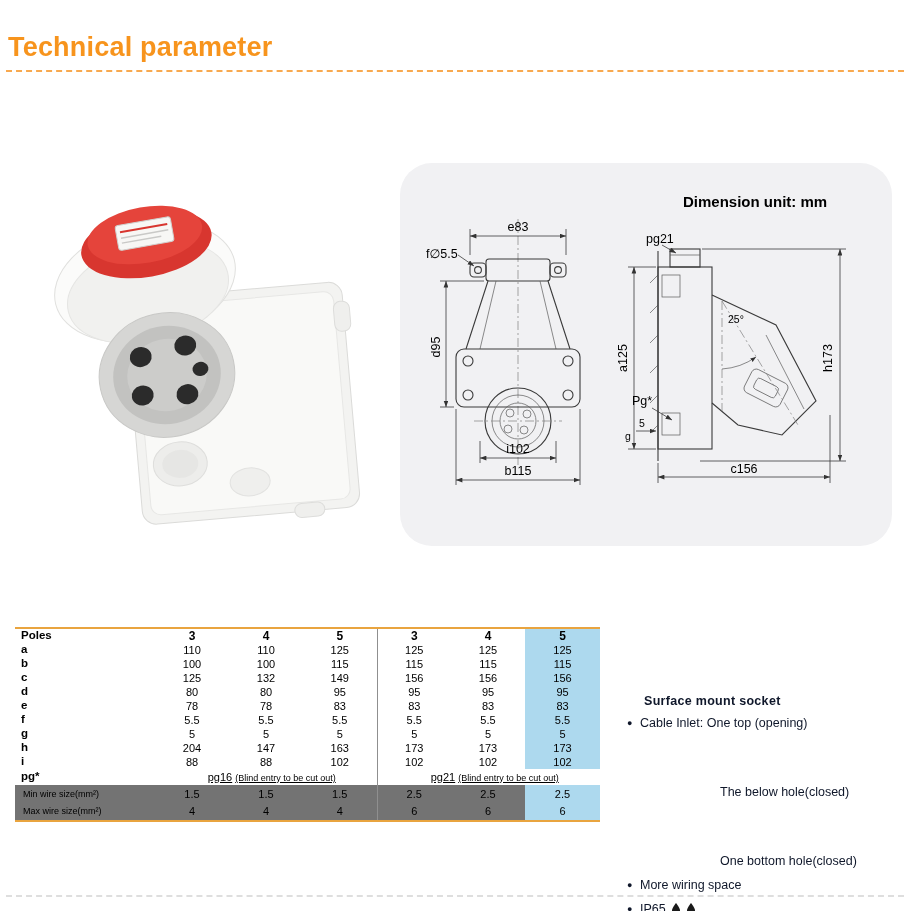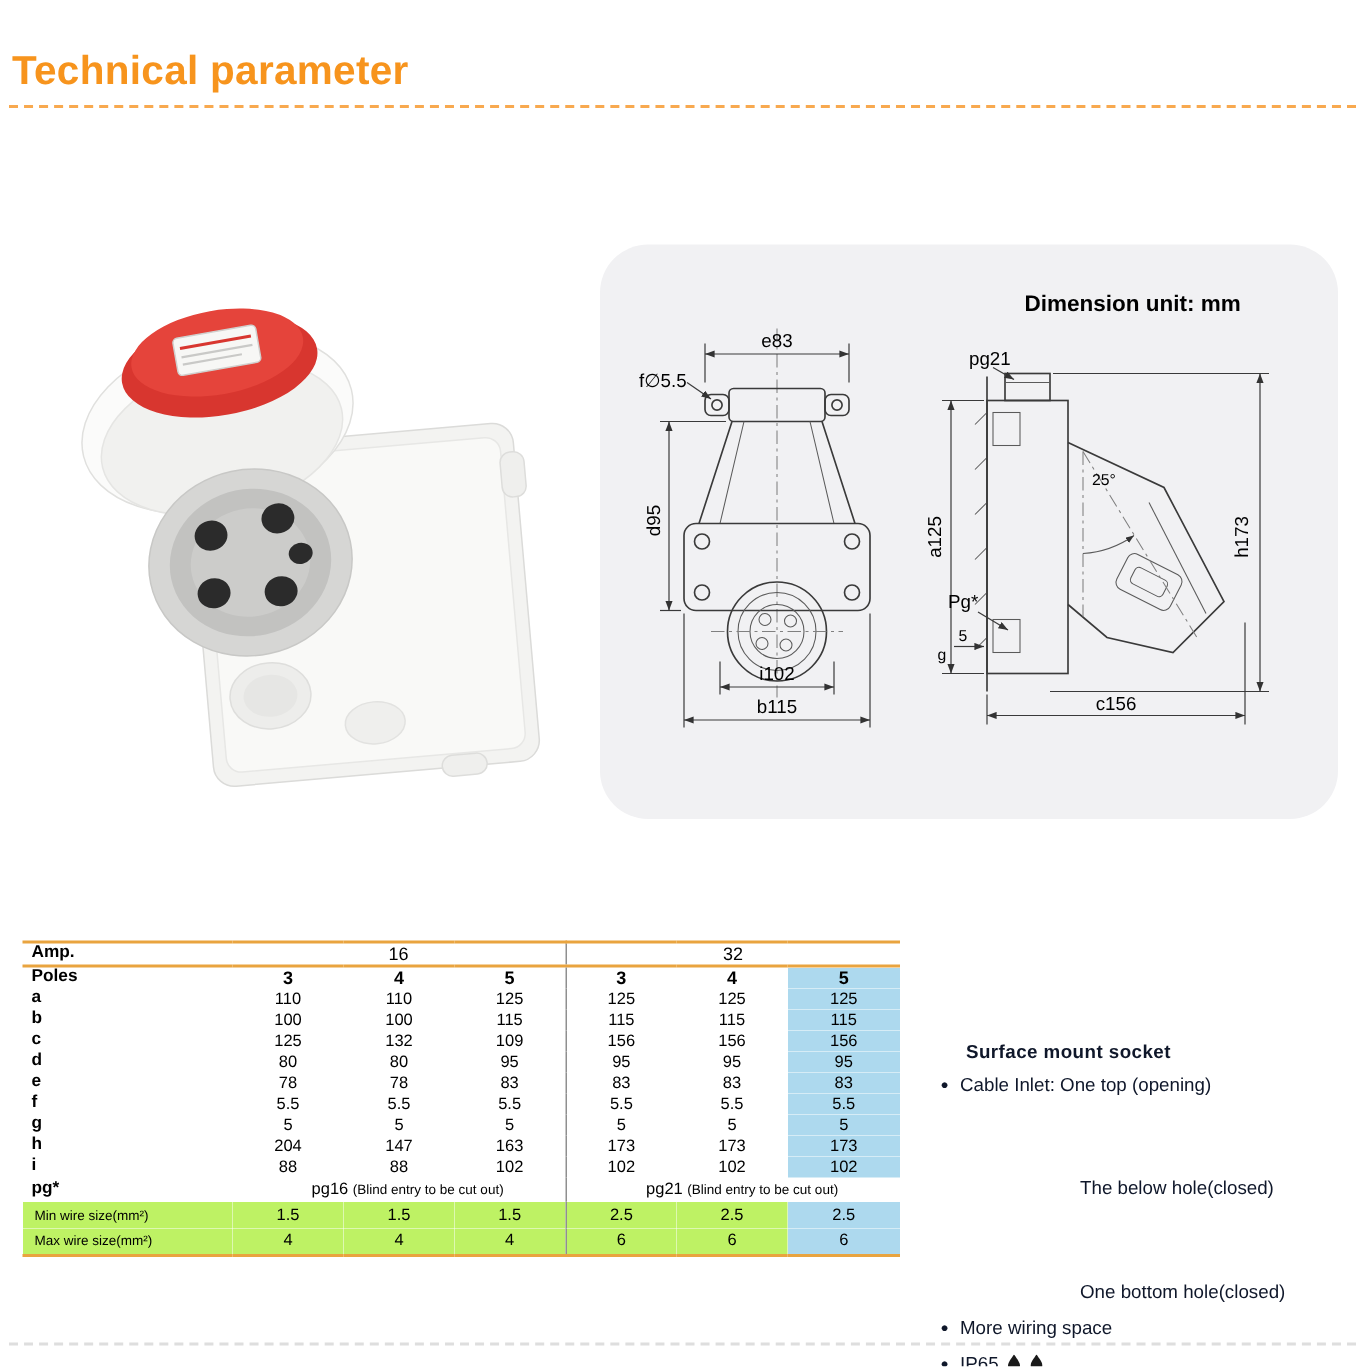--- a/index.html
+++ b/index.html
@@ -26,23 +26,23 @@
   .spec { position:absolute; left:15px; top:627px; width:585px; border-collapse:collapse; table-layout:fixed;
           font-size:11px; color:#000; border-top:2px solid #E9A43F; border-bottom:2px solid #E9A43F; }
   .spec td { height:14px; padding:0 2px; text-align:center; vertical-align:middle; line-height:1; white-space:nowrap; overflow:hidden; }
   .spec .lbl { text-align:left; padding-left:6px; font-weight:bold; font-size:11.5px; }
   .amp td { border-bottom:2px solid #E9A43F; height:16px; }
   .ampv { font-size:12px; }
   .poles td { font-weight:bold; font-size:12px; height:15px; }
   .grpL { border-left:1px solid #8f8f8f; }
   .hl { background:#ADD9EE; }
   .pgstar td { height:16px; }
-  .pgcell { text-align:left; padding-left:14px !important; }
+  .pgcell { text-align:left; padding-left:14px !important;text-decoration:underline; }
   .note { font-size:9px; margin-left:3px; }
-  .wireband td { background:#bef264; height:18px; }
+  .wireband td { background:#737373; height:18px; }
   .wireband td.hl { background:#ADD9EE; }
   .wireband .wlbl { font-weight:normal; font-size:9px; padding-left:8px; }
 
   .features { position:absolute; left:627px; top:694px; width:300px; font-size:12.5px; color:#0f172a; }
   .f-title { font-weight:bold; padding-left:17px; margin-bottom:3px; letter-spacing:.3px; }
   .f-line { line-height:24px; }
   .f-line.indent { padding-left:93px;margin-top:45px; }
   .f-bullet { display:inline-block; width:13px; font-size:9px; vertical-align:1px; }
   .drop { display:inline-block; margin-left:3px; vertical-align:-1px; }
 </style>
@@ -199,25 +199,20 @@
     <colgroup>
       <col style="width:140px">
         <col style="width:74px">
         <col style="width:74px">
         <col style="width:74px">
       <col style="width:74px">
         <col style="width:74px">
         <col style="width:75px">
     </colgroup>
     <tbody>
-      <tr class="amp">
-        <td class="lbl">Amp.</td>
-        <td colspan="3" class="ampv">16</td>
-        <td colspan="3" class="ampv grpL">32</td>
-      </tr>
       <tr class="poles">
         <td class="lbl">Poles</td>
         <td>3</td>
         <td>4</td>
         <td>5</td>
         <td class="grpL">3</td>
         <td>4</td>
         <td class="hl">5</td>
       </tr>
     </tbody>
@@ -237,21 +232,21 @@
           <td class="">100</td>
           <td class="">115</td>
           <td class="grpL ">115</td>
           <td class="">115</td>
           <td class="hl">115</td>
         </tr>
         <tr>
           <td class="lbl ">c</td>
           <td class="">125</td>
           <td class="">132</td>
-          <td class="">109</td>
+          <td class="">149</td>
           <td class="grpL ">156</td>
           <td class="">156</td>
           <td class="hl">156</td>
         </tr>
         <tr>
           <td class="lbl ">d</td>
           <td class="">80</td>
           <td class="">80</td>
           <td class="">95</td>
           <td class="grpL ">95</td>

